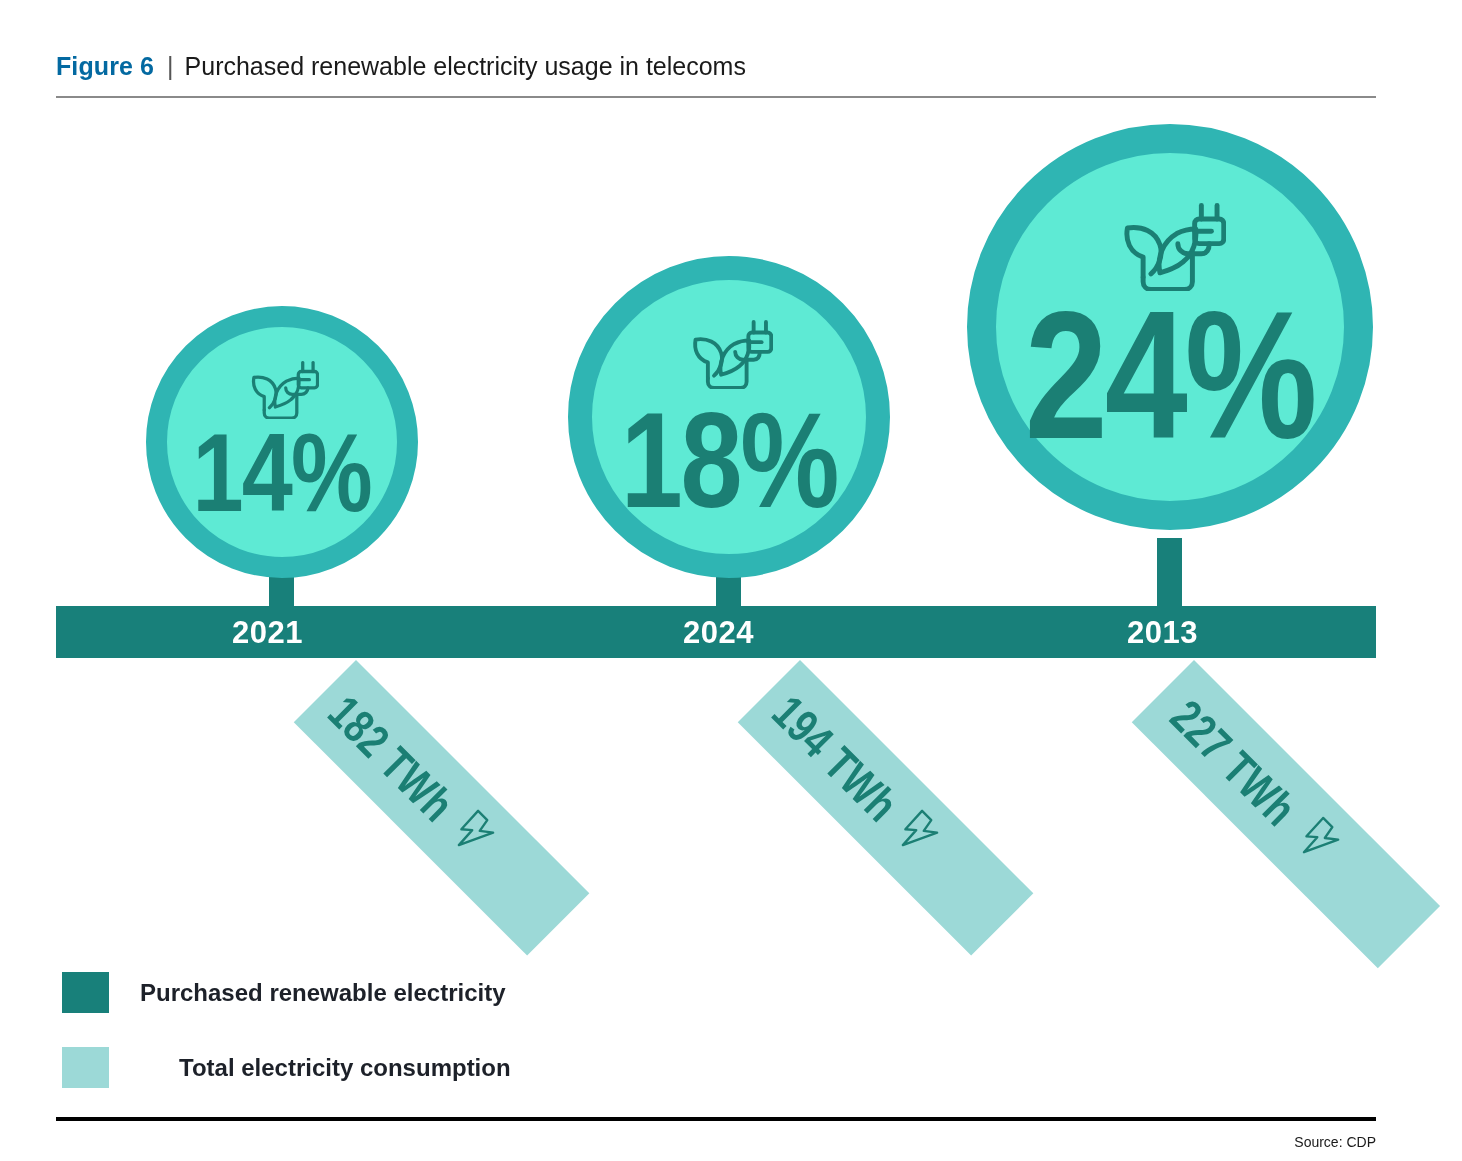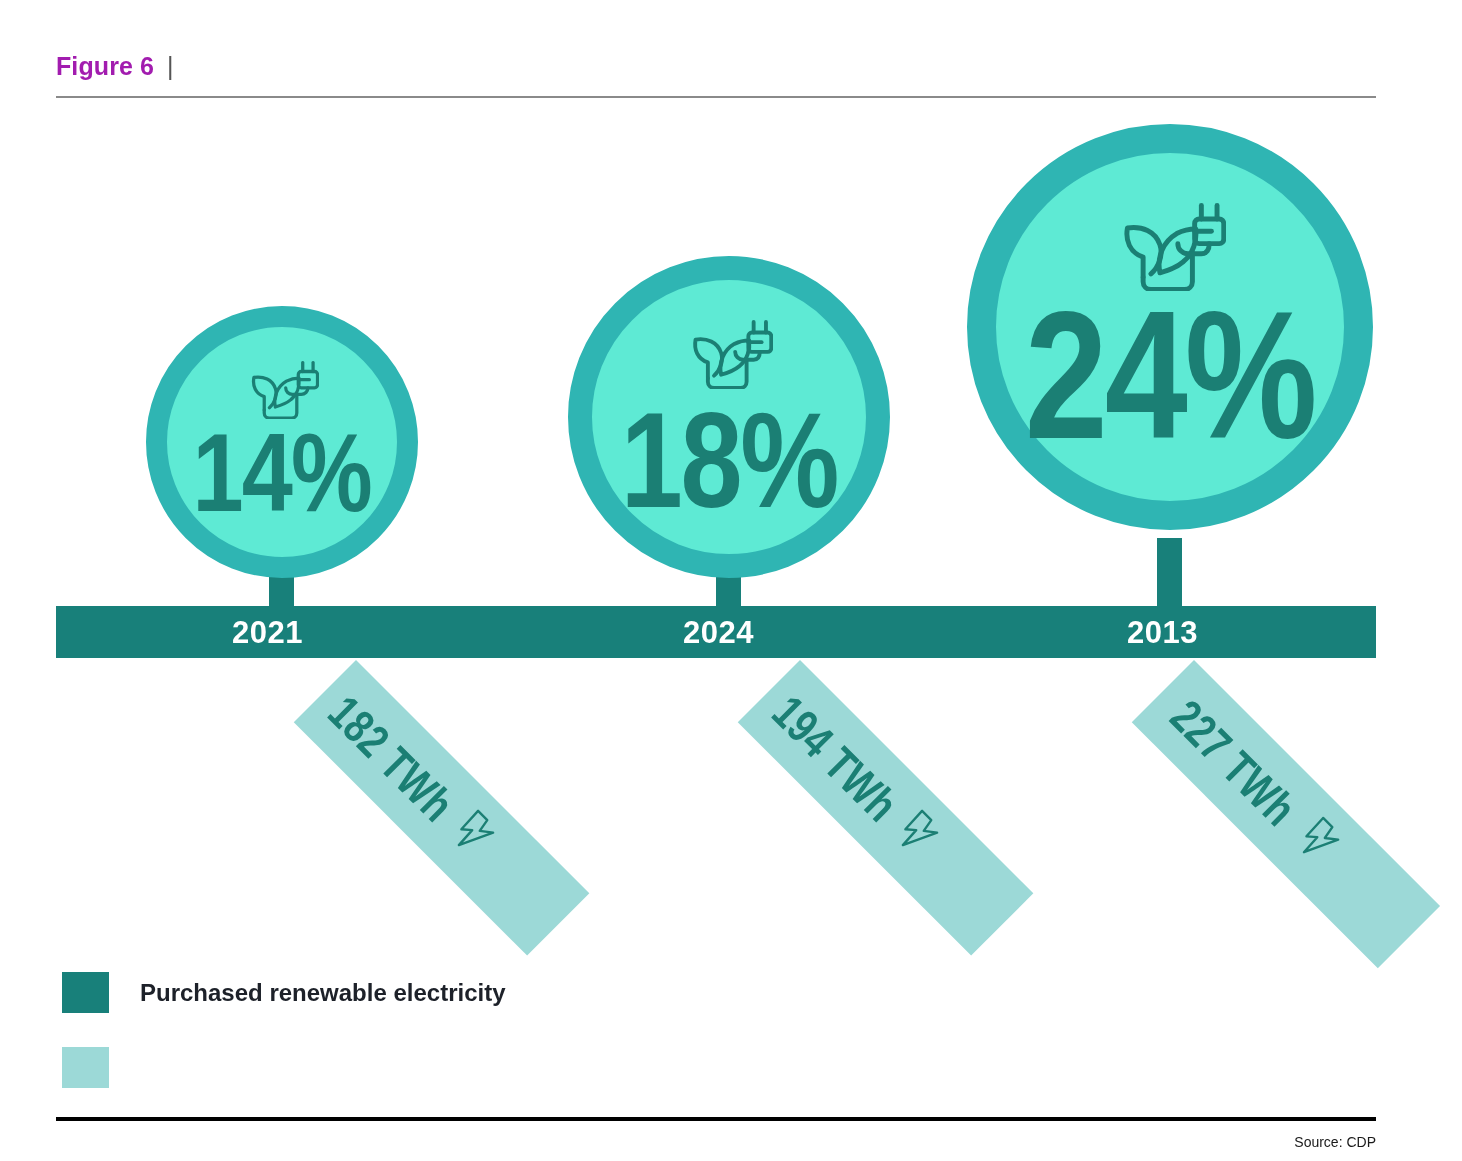--- a/index.html
+++ b/index.html
@@ -22,21 +22,21 @@
     top: 52px;
     width: 1320px;
     height: 34px;
     display: flex;
     align-items: baseline;
     white-space: nowrap;
   }
   #fig-label {
     font-size: 25px;
     font-weight: bold;
-    color: #a21caf;
+    color: #0369a1;
     letter-spacing: 0.1px;
   }
   #title-sep {
     font-size: 25px;
     color: #555;
     margin: 0 11px 0 13px;
     font-weight: 400;
   }
   #title-text {
     font-size: 25px;
@@ -172,20 +172,21 @@
     font-size: 14px;
     color: #1a1a1a;
   }
 </style>
 </head>
 <body>
 
 <div id="title-row">
   <span id="fig-label">Figure 6</span>
   <span id="title-sep">|</span>
+  <span id="title-text">Purchased renewable electricity usage in telecoms</span>
 </div>
 <div id="title-rule"></div>
 
 <div class="stem" style="left:269px; top:560px; height:60px;"></div>
 <div class="stem" style="left:716px; top:548px; height:72px;"></div>
 <div class="stem" style="left:1157px; top:538px; height:82px;"></div>
 
 <div class="bubble" style="left:146px; top:306px; width:272px; height:272px; border:21px solid #2FB5B3; padding-top:34px;">
   <span class="bubble-icon">
     <svg width="74" height="58" viewBox="0 0 100 78">
@@ -277,16 +278,17 @@
     </span>
   </div>
 </div>
 
 <div class="legend-row" id="legend-row-0">
   <span class="legend-swatch" style="background:#18807A;"></span>
   <span class="legend-text" id="legend-text-0">Purchased renewable electricity</span>
 </div>
 <div class="legend-row" id="legend-row-1">
   <span class="legend-swatch" style="background:#9CD9D7;"></span>
+  <span class="legend-text" id="legend-text-1">Total electricity consumption</span>
 </div>
 
 <div id="footer-rule"></div>
 <span id="source-text">Source: CDP</span>
 
 </body></html>

